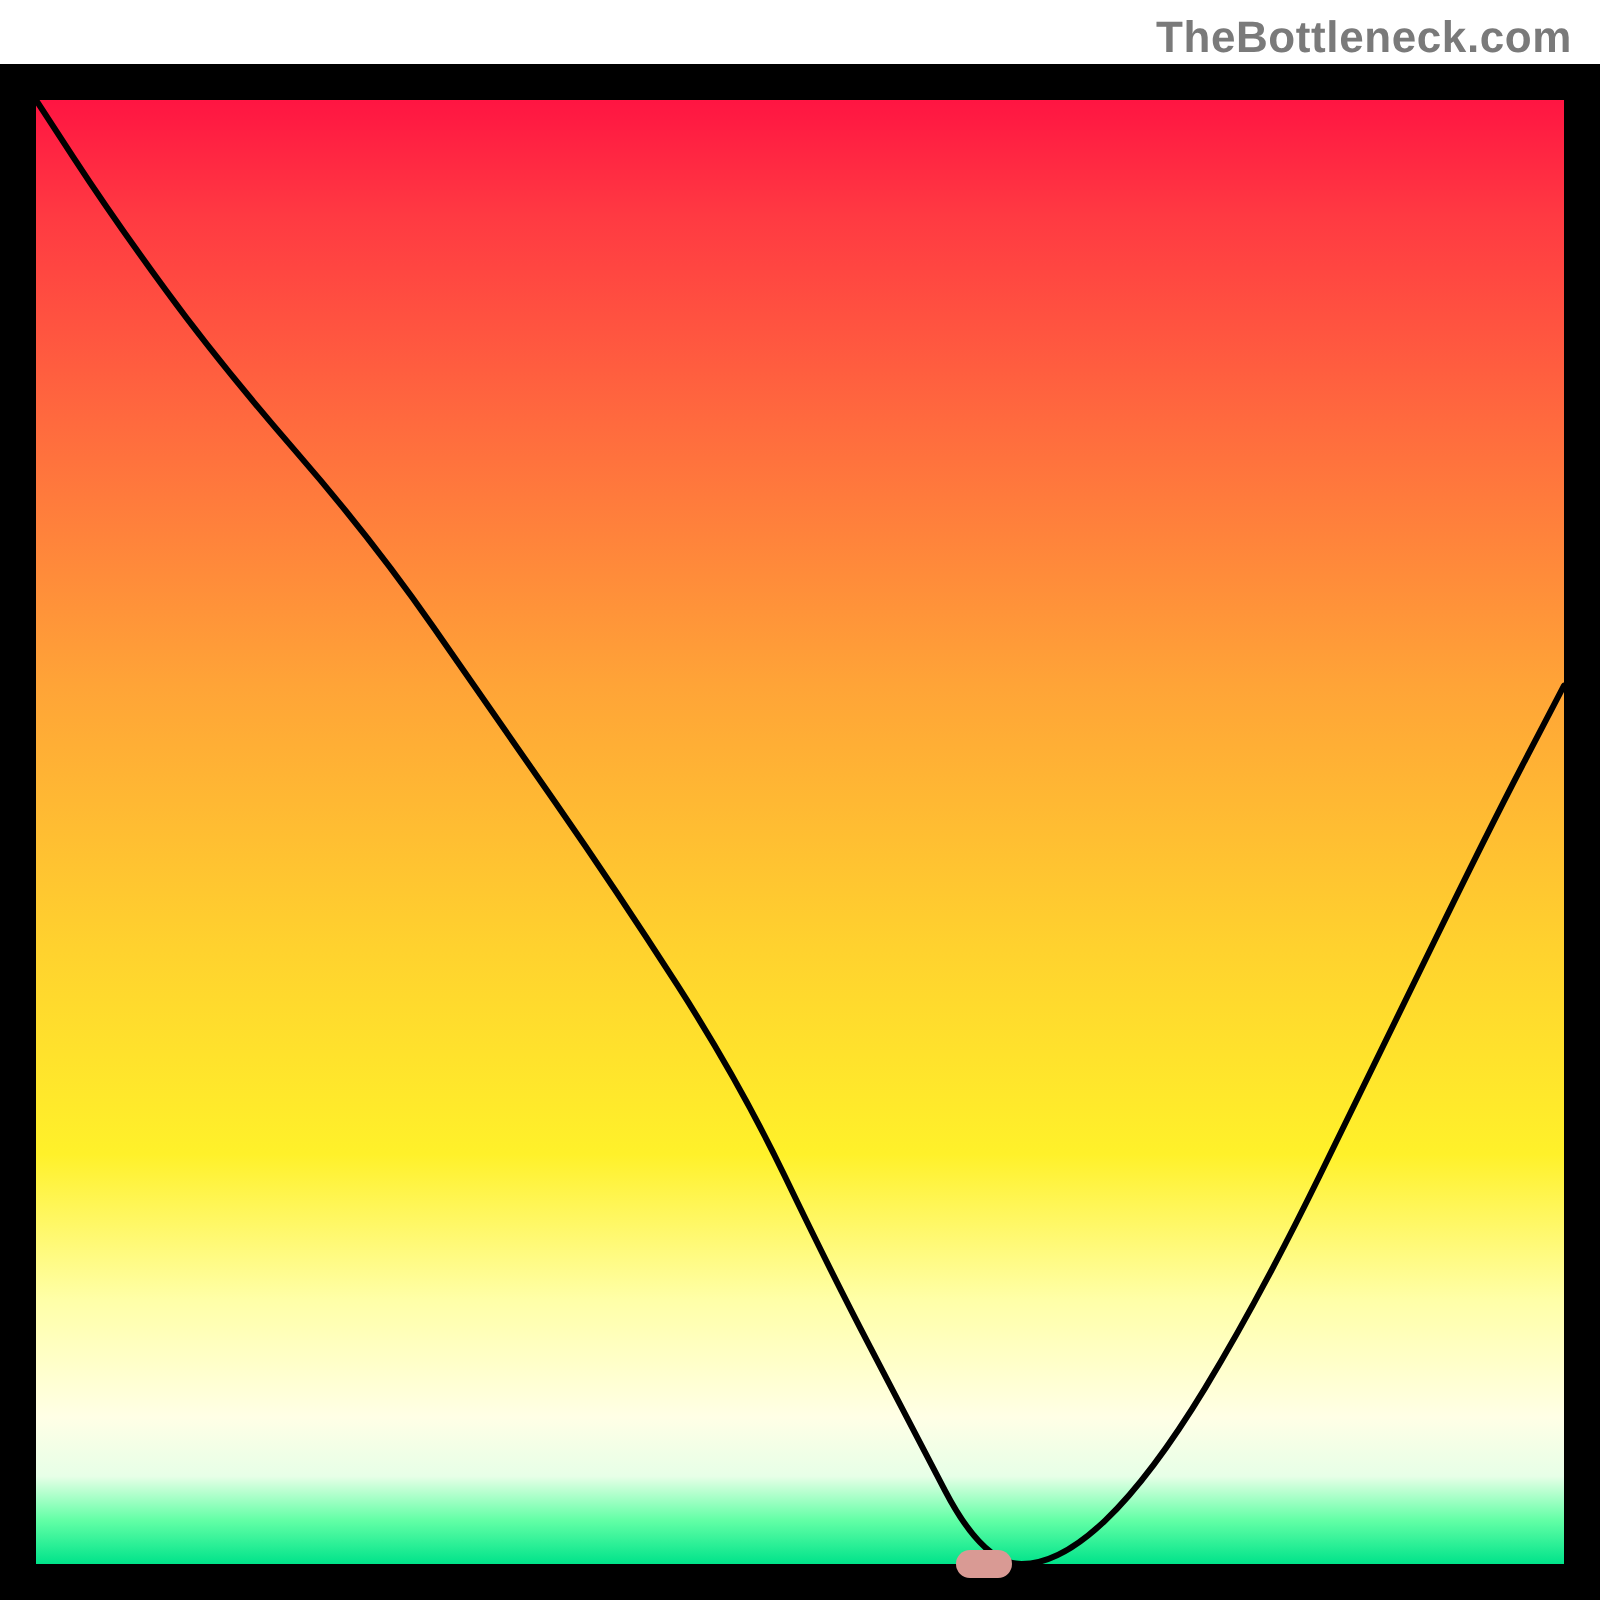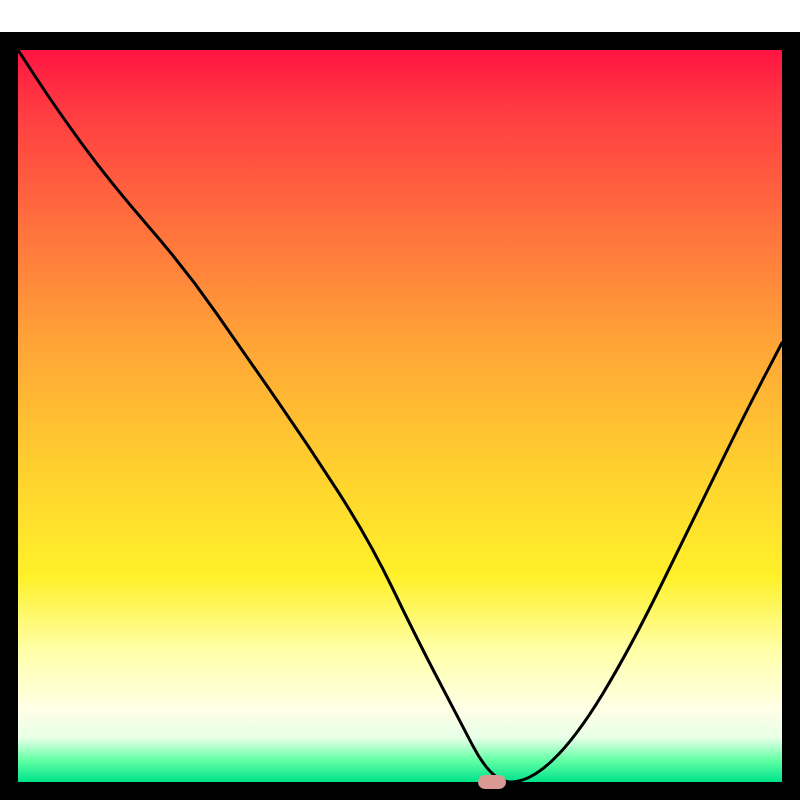--- a/index.html
+++ b/index.html
@@ -86,20 +86,21 @@
     font-weight: 700;
     color: #7a7a7a;
     letter-spacing: 0.3px;
   }
 </style>
 </head>
 <body>
 
 <div class="frame">
 
+  <div class="attribution">TheBottleneck.com</div>
 
   <div class="top-border"></div>
   <div class="border"></div>
 
   <div class="plot">
     <div class="gradient"></div>
 
     <svg class="curve-svg" viewBox="0 0 764 732" preserveAspectRatio="none">
       <path id="curve-path" fill="none" stroke="#000" stroke-width="3" stroke-linecap="round" stroke-linejoin="round" d="M 0 0 Q 0 0 19.1 29.279999999999973 Q 38.2 58.559999999999945 64.94 95.15999999999997 Q 91.67999999999999 131.76 129.88 175.68 Q 168.08 219.60000000000002 198.64 263.52000000000004 Q 229.2 307.44000000000005 259.76 351.36 Q 290.32 395.28 320.88 442.86 Q 351.44 490.44 374.36 538.02 Q 397.28000000000003 585.6 416.38 622.2 Q 435.47999999999996 658.8 454.58 695.4 Q 473.68 732 492.78000000000003 732 Q 511.88000000000005 732 534.8000000000001 710.04 Q 557.72 688.08 584.46 644.1600000000001 Q 611.2 600.24 641.76 538.02 Q 672.32 475.8 699.06 420.9 Q 725.8 366 744.9 329.4 T 764 292.8"></path>
     </svg>

